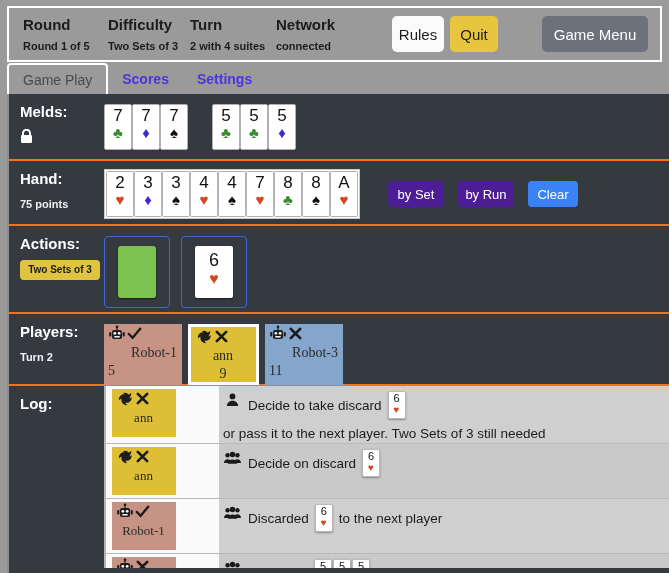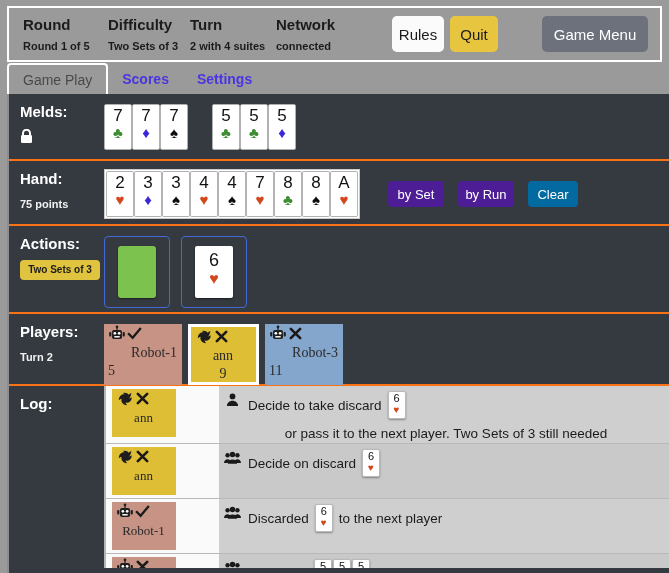--- a/index.html
+++ b/index.html
@@ -90,21 +90,21 @@
   .meld-group { display: flex; gap: 0; }
   .melds-wrap { display: flex; gap: 24px; padding-top: 2px; }
 
   .hand-wrap { display: flex; align-items: center; }
   .hand-cards {
     display: flex; background: #ffffff; border: 1px solid #cccccc; padding: 1px;
   }
   .hand-cards .card { border-left: 1px solid #b4b4b4; border-right: 1px solid #b4b4b4; }
   .hand-btns { display: flex; gap: 14px; margin-left: 28px; }
   .btn-sort { background: #4c1d95; color: #ffffff; font-size: 13px; height: 26px; width: 56px; border-radius: 4px; }
-  .btn-clear { background: #0369a1; color: #ffffff; font-size: 13px; height: 26px; width: 50px; border-radius: 4px; }
+  .btn-clear { background: #3b82f6; color: #ffffff; font-size: 13px; height: 26px; width: 50px; border-radius: 4px; }
 
   
   .actions-wrap { display: flex; gap: 11px; padding-top: 2px; }
   .action-slot {
     width: 66px; height: 72px; border: 1px solid #4468d8; border-radius: 4px;
     display: flex; align-items: center; justify-content: center; background: transparent;
   }
   .card-back {
     width: 38px; height: 52px; background: #7cc24f; border-radius: 3px;
     box-shadow: 0 1px 2px rgba(0,0,0,0.5);
@@ -140,21 +140,21 @@
   .log-avatar-cell { width: 113px; flex: 0 0 113px; background: #fafafa; padding: 3px 0 3px 6px; }
   .log-avatar {
     width: 64px; height: 48px; padding: 2px 5px 0 4px; color: #2a2a2a;
   }
   .log-avatar .p-name { font-size: 13px; text-align: center; }
   .log-text {
     flex: 1; padding: 5px 0 0 4px; color: #1b1b1b; font-size: 13.5px; line-height: 19px;
   }
   .log-line { display: flex; align-items: flex-start; gap: 7px; }
   .log-ico { flex: 0 0 auto; width: 18px; display:flex; align-items:center; justify-content:center; padding-top:2px;}
-  .log-cont { padding-left: 0px; margin-top: 5px; white-space: nowrap; text-align: center; }
+  .log-cont { padding-left: 0px; margin-top: 5px; white-space: nowrap; }
   .minicard {
     display: inline-flex; flex-direction: column; align-items: center;
     width: 18px; height: 28px; background: #ffffff; border: 1px solid #b9b9b9;
     border-radius: 2px; vertical-align: middle; box-shadow: 0 1px 2px rgba(0,0,0,0.35);
     flex: 0 0 auto;
   }
   .minicard .rank { font-size: 11px; line-height: 13px; color: #111; }
   .minicard .suit { font-size: 10px; line-height: 11px; margin-top: -1px; }
   .mini-group { display: inline-flex; gap: 1px; vertical-align: middle; }
   .log-txt-inline { display: inline-flex; align-items: center; gap: 6px; flex-wrap: nowrap; }

